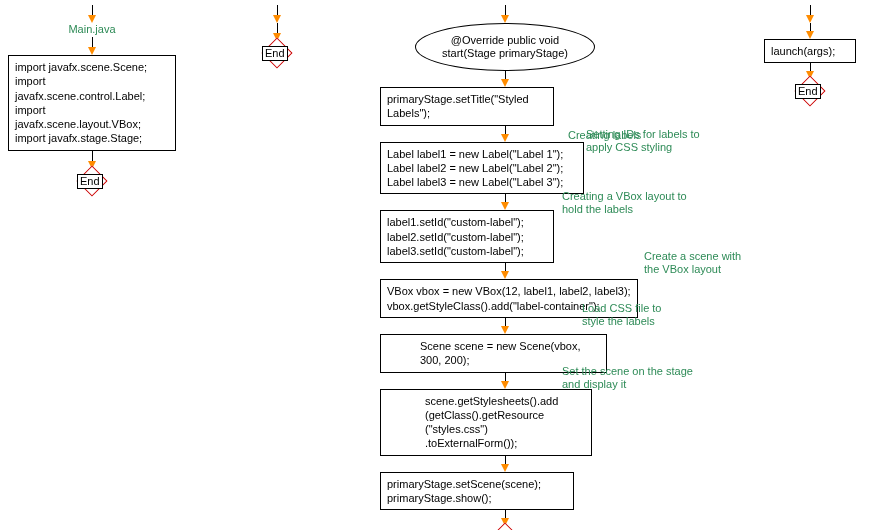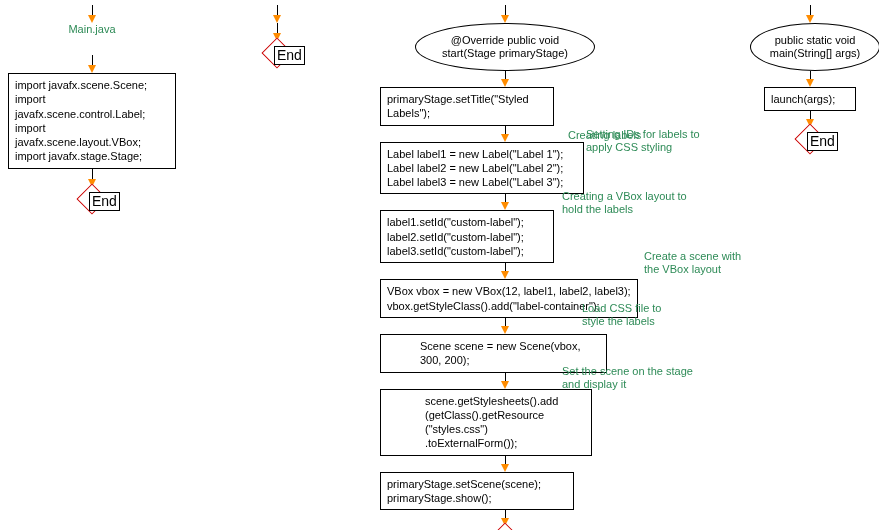--- a/index.html
+++ b/index.html
@@ -24,21 +24,21 @@
     margin: 0 auto;
   }
   .vline {
     width: 1px;
     background: #000;
     margin: 0 auto;
   }
   .title {
     color: #2e8b57;
     text-align: center;
-    margin-bottom: 20px;
+    margin-bottom: 2px;
   }
   .ellipse {
     border: 1px solid #000;
     border-radius: 50%;
     text-align: center;
     padding: 6px 10px;
     background: #fff;
     display: flex;
     align-items: center;
     justify-content: center;
@@ -64,23 +64,23 @@
     border: 1px solid #c00;
     transform: rotate(45deg);
     left: 4px;
     top: 1px;
     background: #fff;
   }
   .end-label {
     position: absolute;
     border: 1px solid #000;
     background: #fff;
-    font-size: 14px;
+    font-size: 11px;
     padding: 0 2px;
-    left: 12px;
+    left: 0;
     top: 5px;
     line-height: 1.2;
   }
   .annot {
     position: absolute;
     color: #2e8b57;
     line-height: 1.2;
   }
 </style>
 </head>
@@ -168,22 +168,20 @@
 <div class="annot" style="left:644px; top:250px; white-space:pre-line;">Create a scene with
 the VBox layout</div>
 <div class="annot" style="left:582px; top:302px; white-space:pre-line;">Load CSS file to
 style the labels</div>
 <div class="annot" style="left:562px; top:365px; white-space:pre-line;">Set the scene on the stage
 and display it</div>
 
 <div class="col" style="left:750px; top:5px; width:120px;">
   <div class="vline" style="height:10px;"></div>
   <div class="arrow-down"></div>
-  <div class="ellipse" style="width:108px;height:34px;margin:0 auto;">public static void
-main(String[] args)</div>
   <div class="vline" style="height:8px;"></div>
   <div class="arrow-down"></div>
   <div class="box" style="width:78px;margin:0 auto;">launch(args);</div>
   <div class="vline" style="height:8px;"></div>
   <div class="arrow-down"></div>
   <div class="end">
     <div class="end-diamond"></div>
     <div class="end-label">End</div>
   </div>
 </div>

